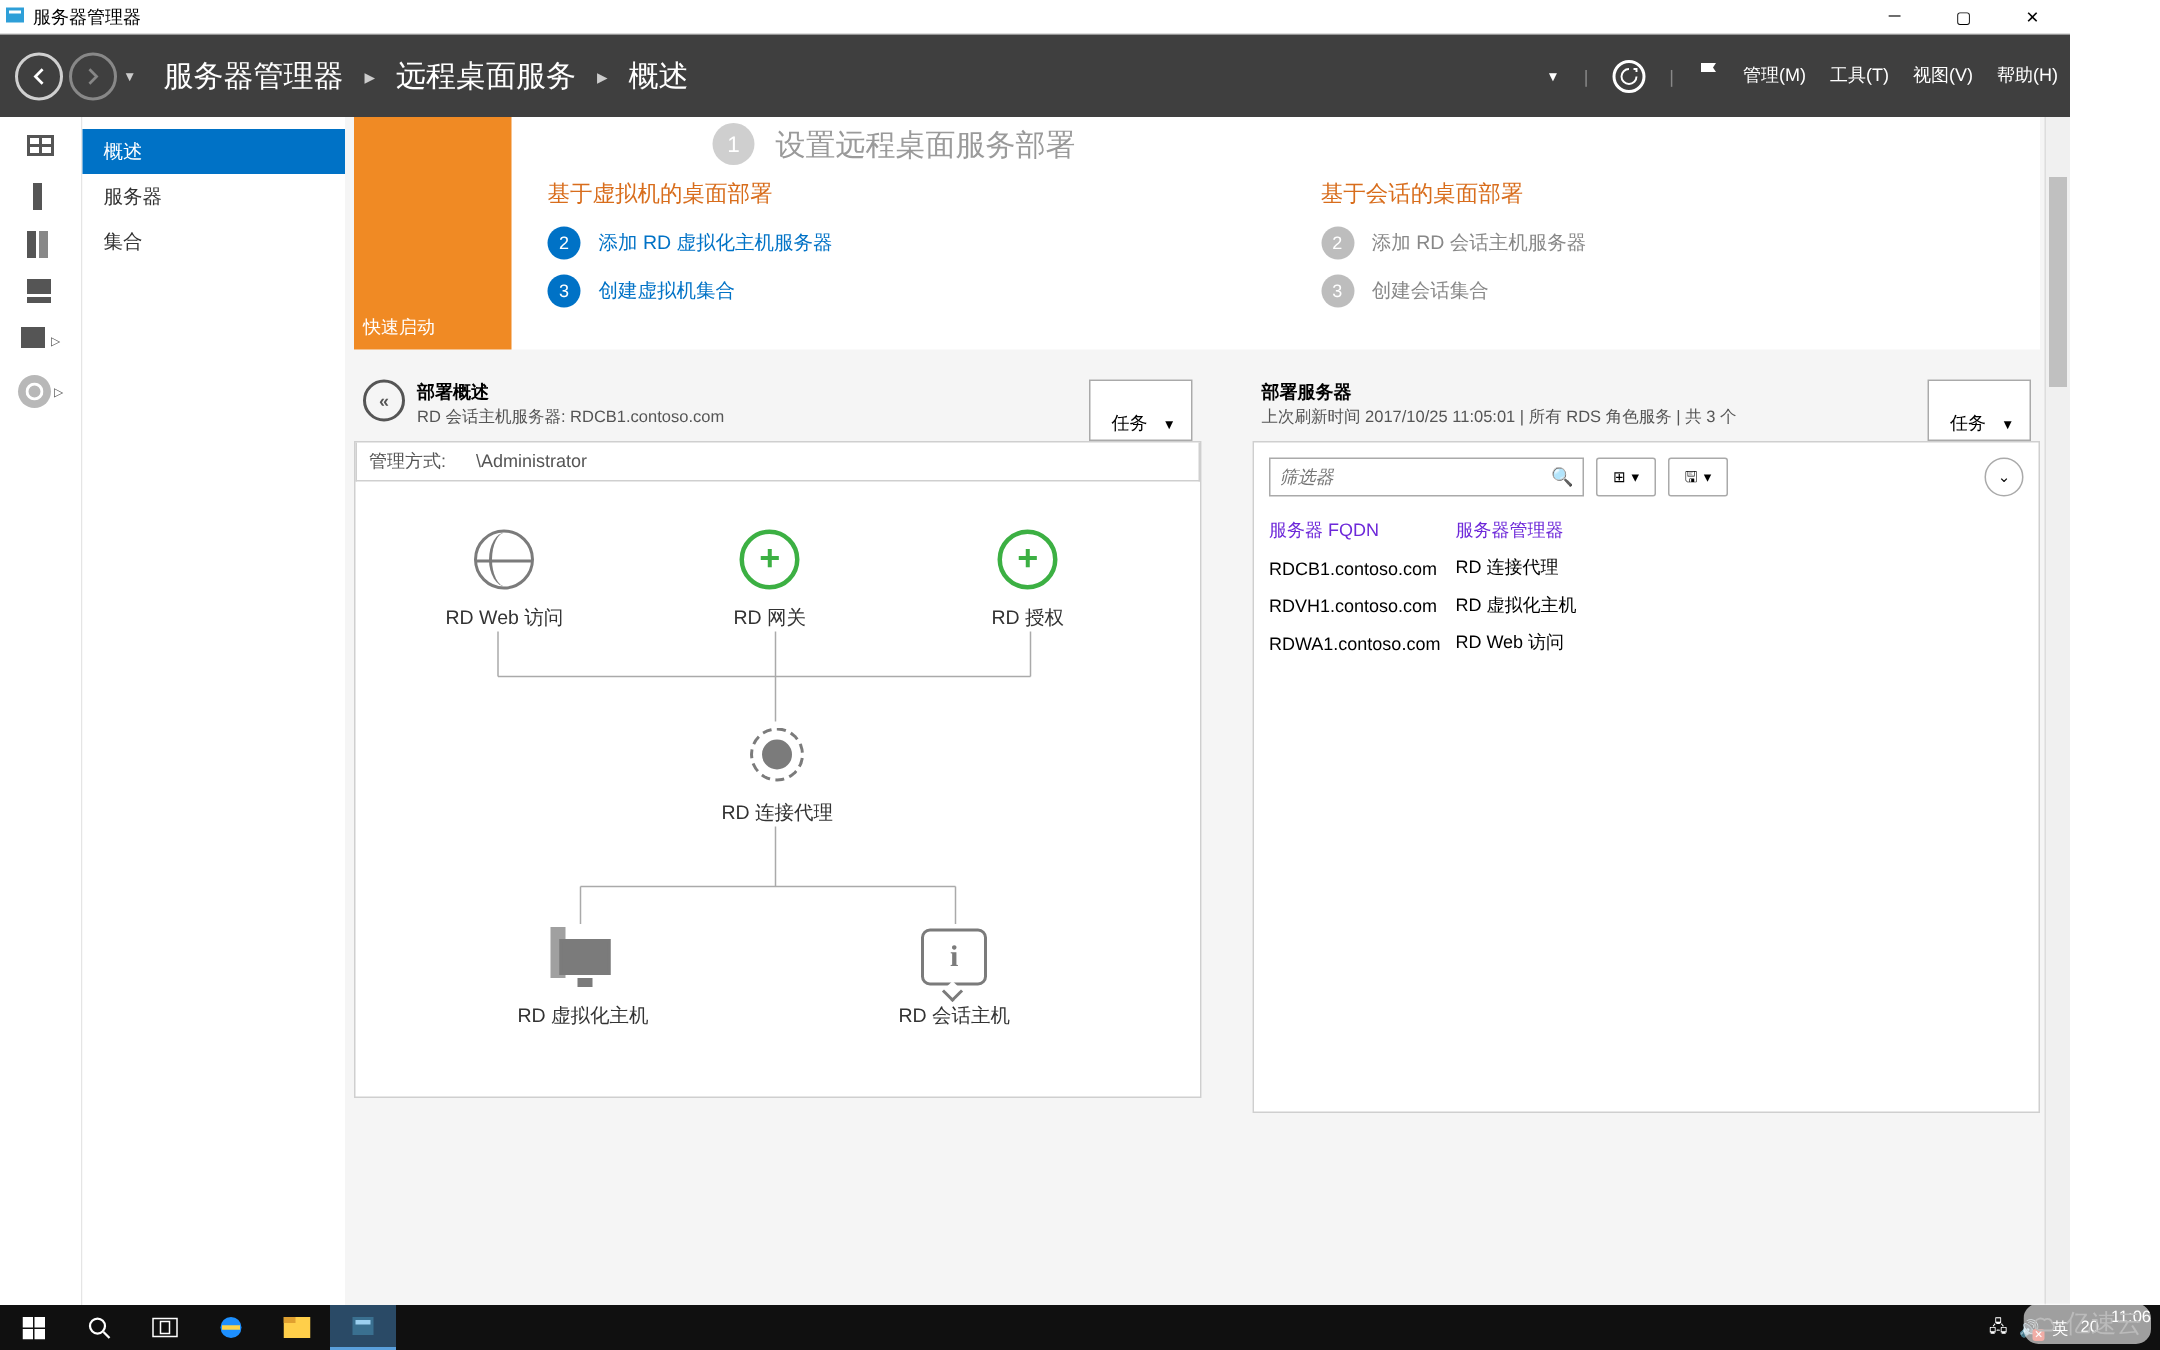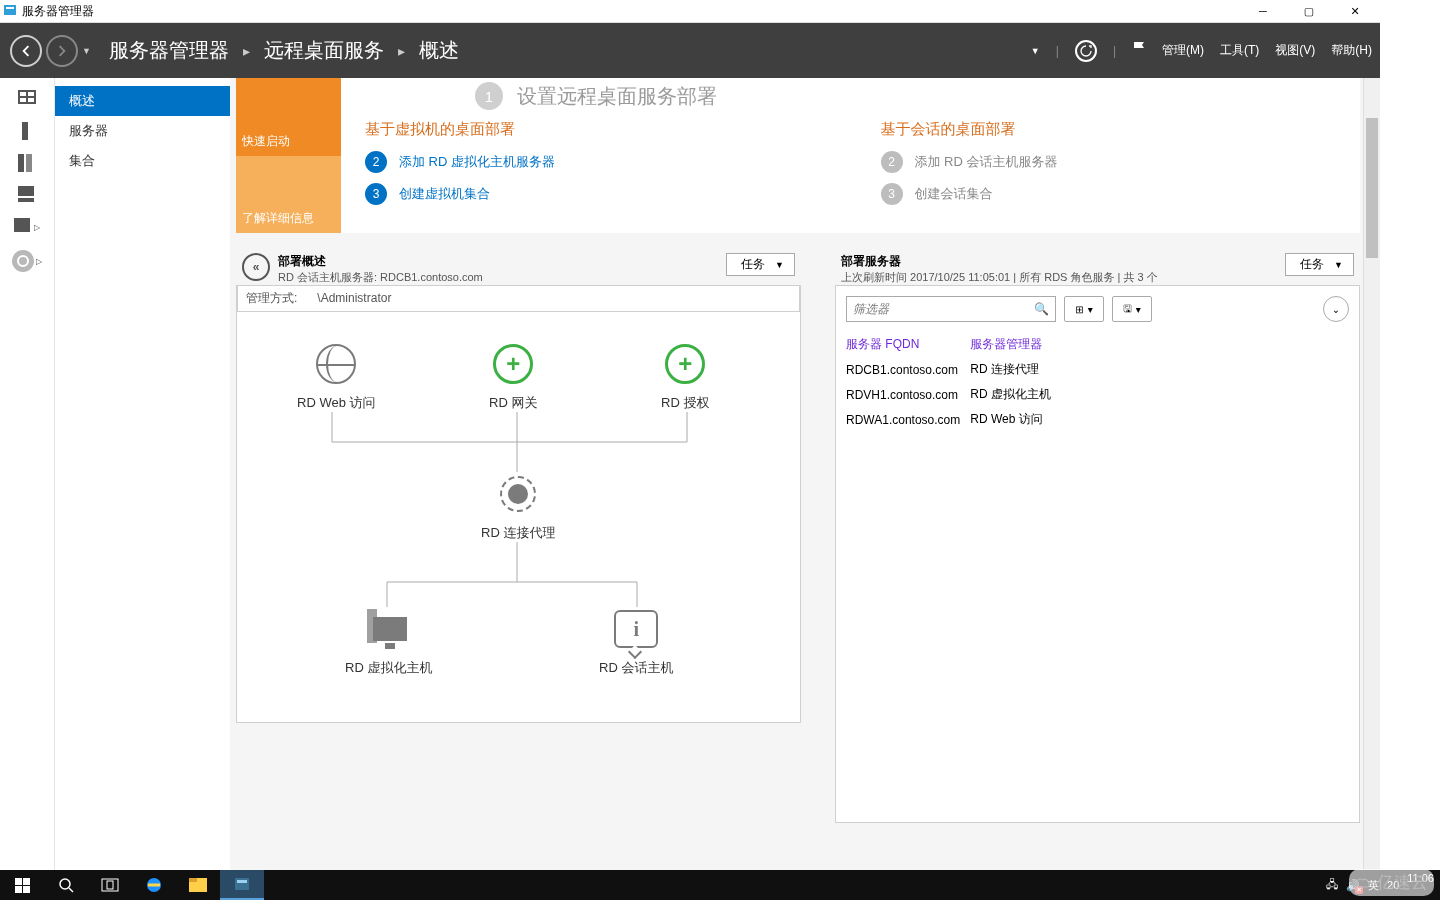--- a/index.html
+++ b/index.html
@@ -58,21 +58,21 @@
 
 .lower { display:flex; gap:34px; margin:0 20px 0 6px; }
 .panel { background:#fff; border:1px solid #cfcfcf; }
 .panel.p1 { width:565px; }
 .panel.p2 { flex:1; }
 .phdr { display:flex; align-items:flex-start; padding:2px 6px 0 6px; }
 .phdr .ico { width:28px; height:28px; border:2px solid #555; border-radius:50%; display:flex; align-items:center; justify-content:center; margin-right:8px; color:#555; font-weight:bold; }
 .phdr .titles { flex:1; }
 .phdr .titles .t1 { font-size:12px; font-weight:bold; }
 .phdr .titles .t2 { font-size:11px; color:#555; }
-.tasksbtn { border:1px solid #aaa; background:#fff; padding:2px 10px 2px 14px; font-size:12px; display:flex; align-items:center; gap:10px; }
+.tasksbtn { border:1px solid #aaa; background:#fff; padding:20px 10px 2px 14px; font-size:12px; display:flex; align-items:center; gap:10px; }
 .tasksbtn .chev { font-size:9px; }
 
 .adminrow { border:1px solid #cfcfcf; border-top:none; padding:4px 8px; font-size:12px; color:#555; }
 .diagram { height:410px; position:relative; }
 .node { position:absolute; text-align:center; font-size:13px; color:#333; }
 .node .icon { width:44px; height:44px; margin:0 auto 8px; display:flex; align-items:center; justify-content:center; }
 .globe { border:2px solid #7b7b7b; border-radius:50%; width:40px; height:40px; position:relative; }
 .globe:after { content:""; position:absolute; left:0; right:0; top:50%; border-top:2px solid #7b7b7b; }
 .globe:before { content:""; position:absolute; top:0; bottom:0; left:50%; border-left:2px solid #7b7b7b; border-radius:50%; width:20px; margin-left:-10px; }
 .plus { border:3px solid #3cb043; border-radius:50%; width:40px; height:40px; color:#3cb043; font-size:24px; font-weight:bold; line-height:34px; }
@@ -203,21 +203,20 @@
     <div class="item active">概述</div>
     <div class="item">服务器</div>
     <div class="item">集合</div>
   </div>
 
   <div class="main">
 
     <div class="setup">
       <div class="tiles">
         <div class="tile orange">快速启动</div>
-        <div class="tile orange2">了解详细信息</div>
       </div>
       <div class="setup-main">
         <div class="sh">
           <span class="num">1</span>
           <span>设置远程桌面服务部署</span>
         </div>
         <div class="cols">
           <div class="col">
             <h3>基于虚拟机的桌面部署</h3>
             <div class="step active">
@@ -322,21 +321,21 @@
         <div class="phdr">
           <div class="titles">
             <div class="t1">部署服务器</div>
             <div class="t2">上次刷新时间 2017/10/25 11:05:01 | 所有 RDS 角色服务  | 共 3 个</div>
           </div>
           <div class="tasksbtn">
               <span>任务</span>
               <span class="chev">▼</span>
             </div>
         </div>
-        <div class="panel p2" style="height:538px">
+        <div class="panel p2" style="height:448px">
           <div class="rfilter">
             <div class="searchbox">
               <input placeholder="筛选器" style="">
               <span>🔍</span>
             </div>
             <div class="pillbtn">
                 <span>⊞</span>
                 <span>▾</span>
               </div>
             <div class="pillbtn">

